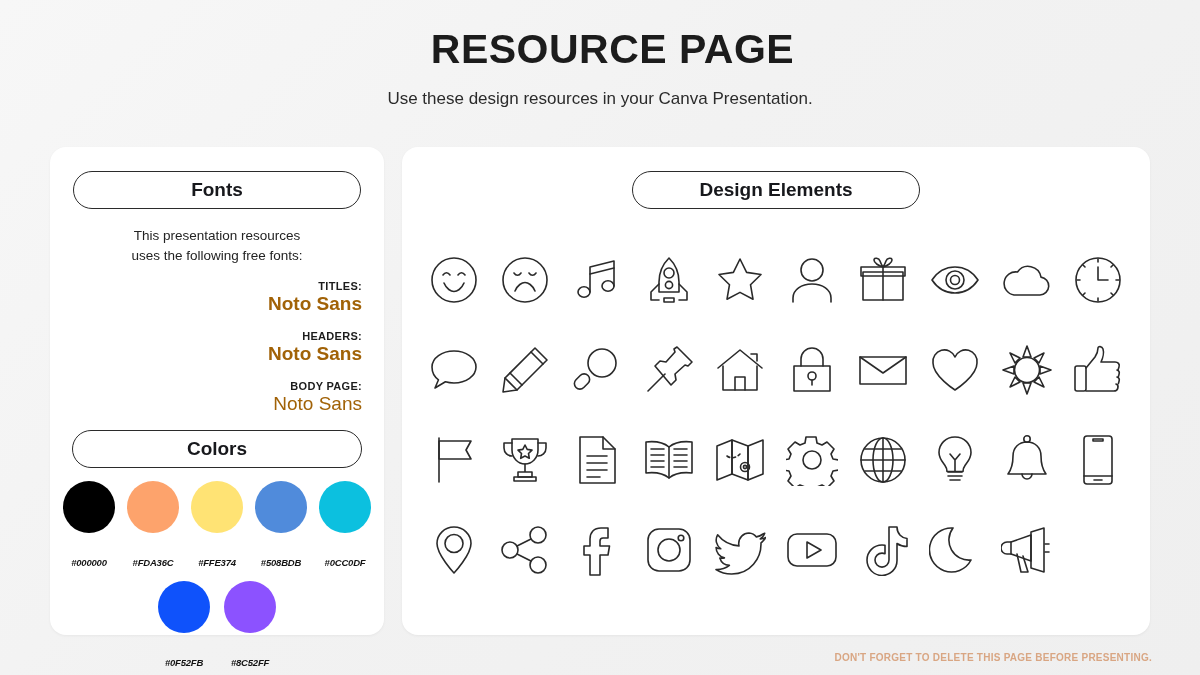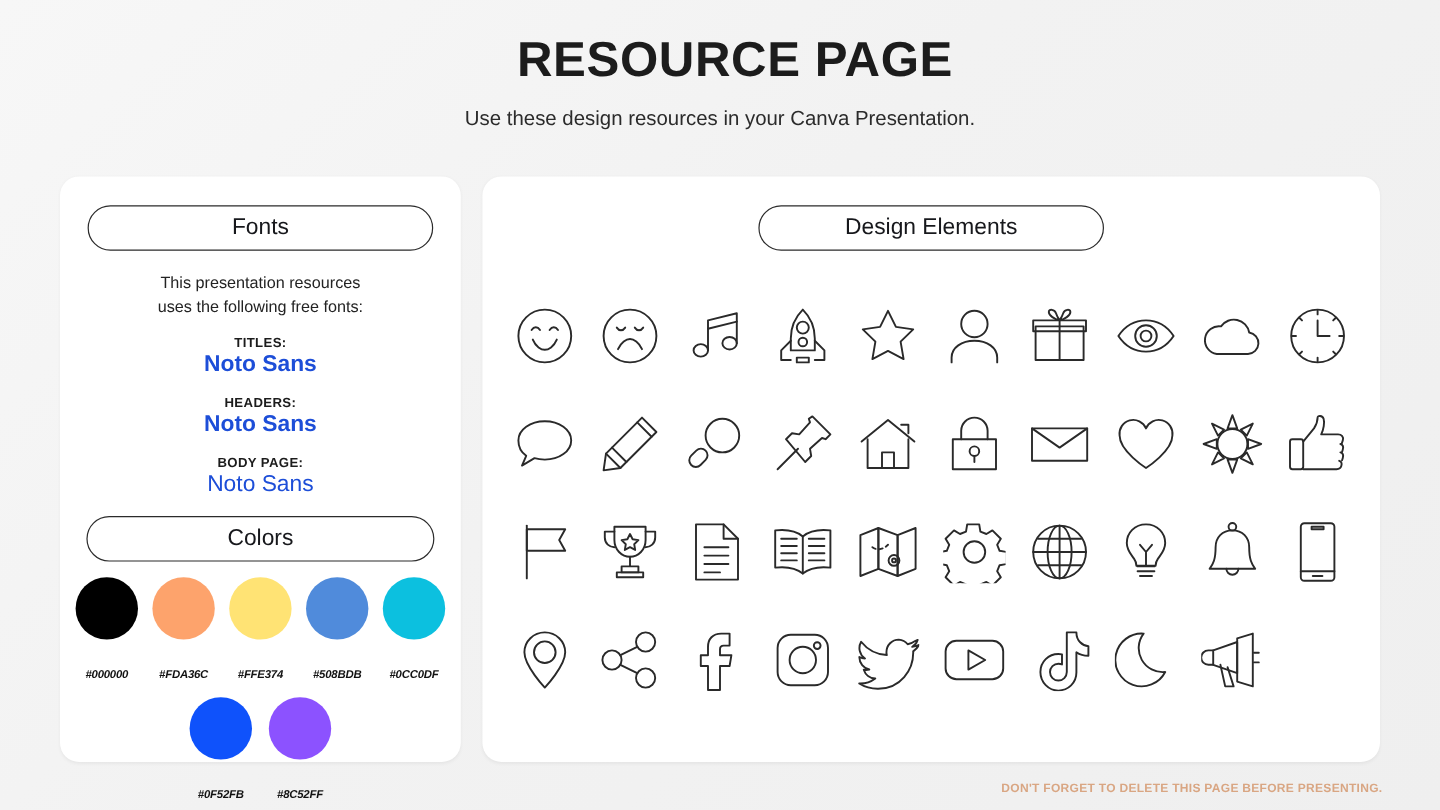--- a/index.html
+++ b/index.html
@@ -32,35 +32,35 @@
     background: #ffffff; border-radius: 16px; height: 100%;
     box-shadow: 0 1px 3px rgba(0,0,0,.05);
   }
   .card-left { width: 334px; flex: none; padding: 24px 22px 0; }
   .card-right { flex: 1; padding: 24px 16px 0; }
 
   
   .pill {
     border: 1.6px solid #2b2b2b; border-radius: 22px;
     height: 38px; display: flex; align-items: center; justify-content: center;
-    font-size: 19px; font-weight: normal; color: #17181c;
+    font-size: 19px; font-weight: bold; color: #17181c;
     background: #fff;
   }
   .pill-fonts { width: 288px; margin: 0 auto; }
   .pill-colors { width: 290px; margin: 0 auto; }
   .pill-elements { width: 288px; margin: 0 auto; }
 
   
   .fonts-intro {
     text-align: center; font-size: 13.5px; line-height: 1.45;
     margin-top: 17px; color: #232323;
   }
-  .font-group { text-align: center; margin-top: 15px; }
+  .font-group { text-align: right; margin-top: 15px; }
   .font-label { font-size: 11px; font-weight: bold; letter-spacing: .3px; color: #1c1c1c; }
-  .font-name { font-size: 19px; color: #1d4ed8; margin-top: 1px; }
+  .font-name { font-size: 19px; color: #a16207; margin-top: 1px; }
   .font-name.bold { font-weight: bold; }
   .fonts-outro { text-align: center; font-size: 13.5px; margin-top: 16px; color: #232323; }
 
   
   .colors-block { margin-top: 15px; }
   .swatch-row { display: flex; justify-content: center; gap: 12px; margin-top: 13px; }
   .swatch { width: 54px; text-align: center; }
   .dot { width: 52px; height: 52px; border-radius: 50%; margin: 0 auto; }
   .hex { font-size: 9.5px; font-weight: bold; margin-top: 24px; letter-spacing: -.2px; color: #121212; font-style: italic; }
 

